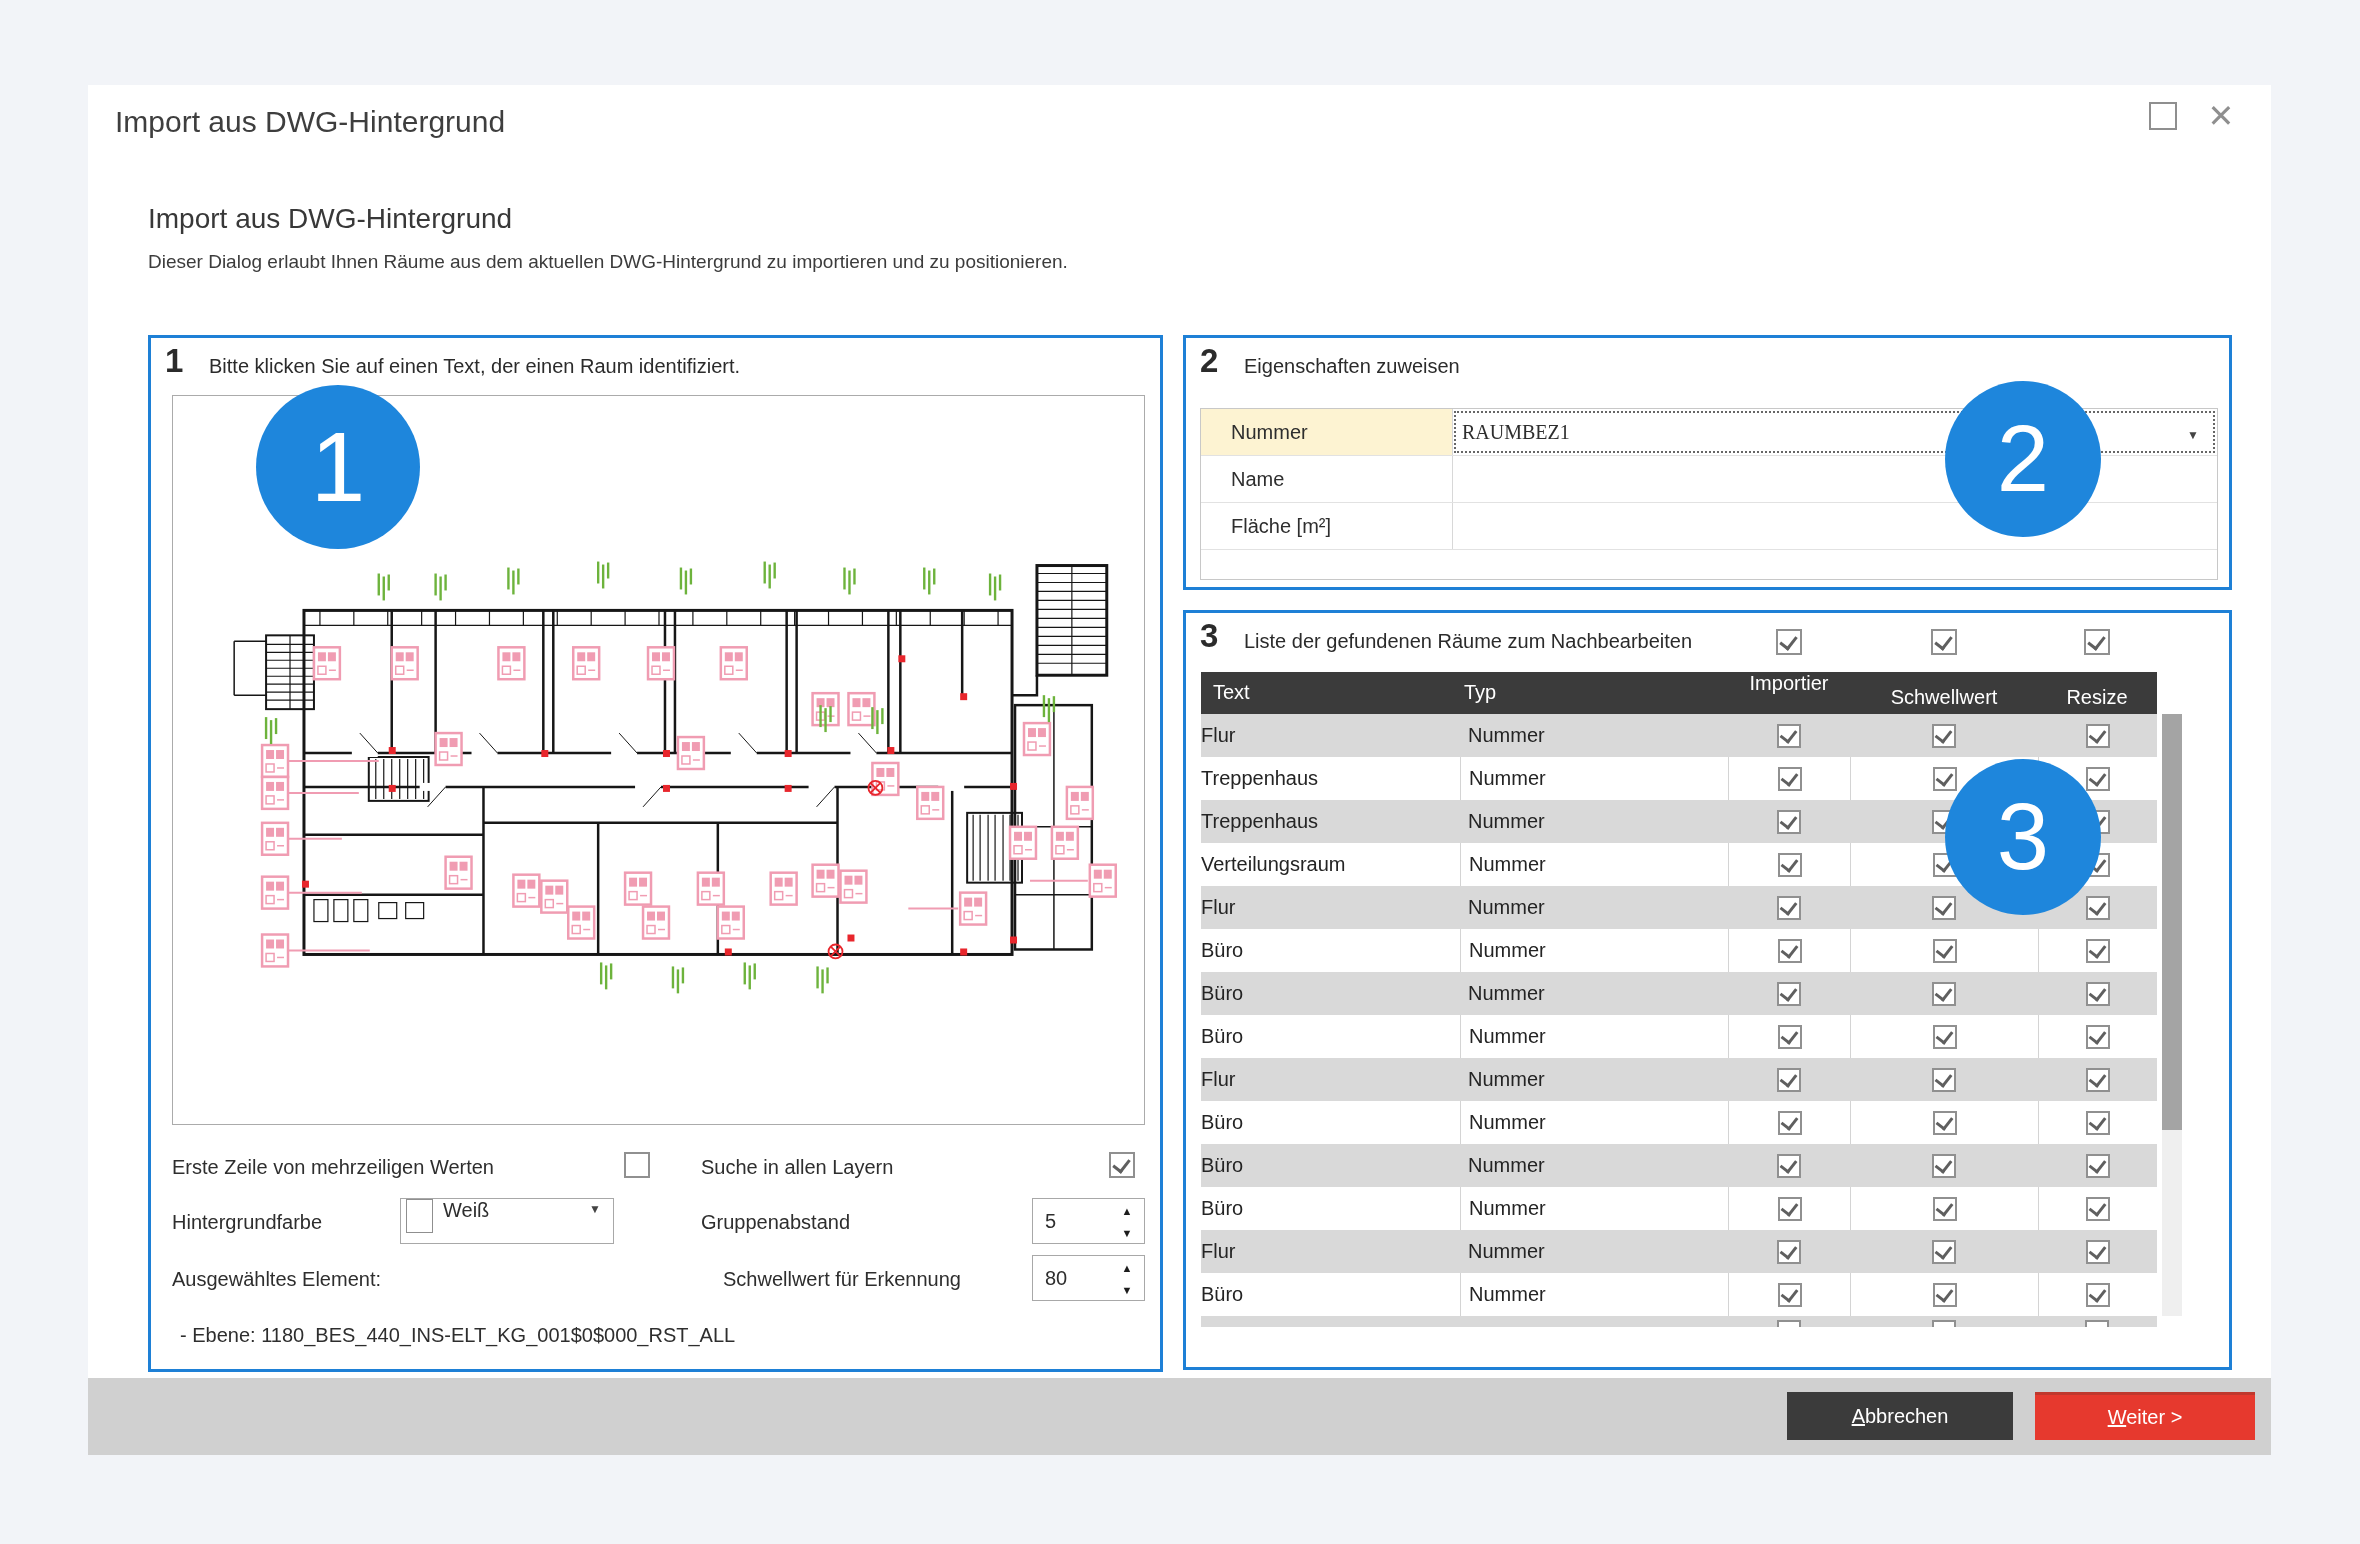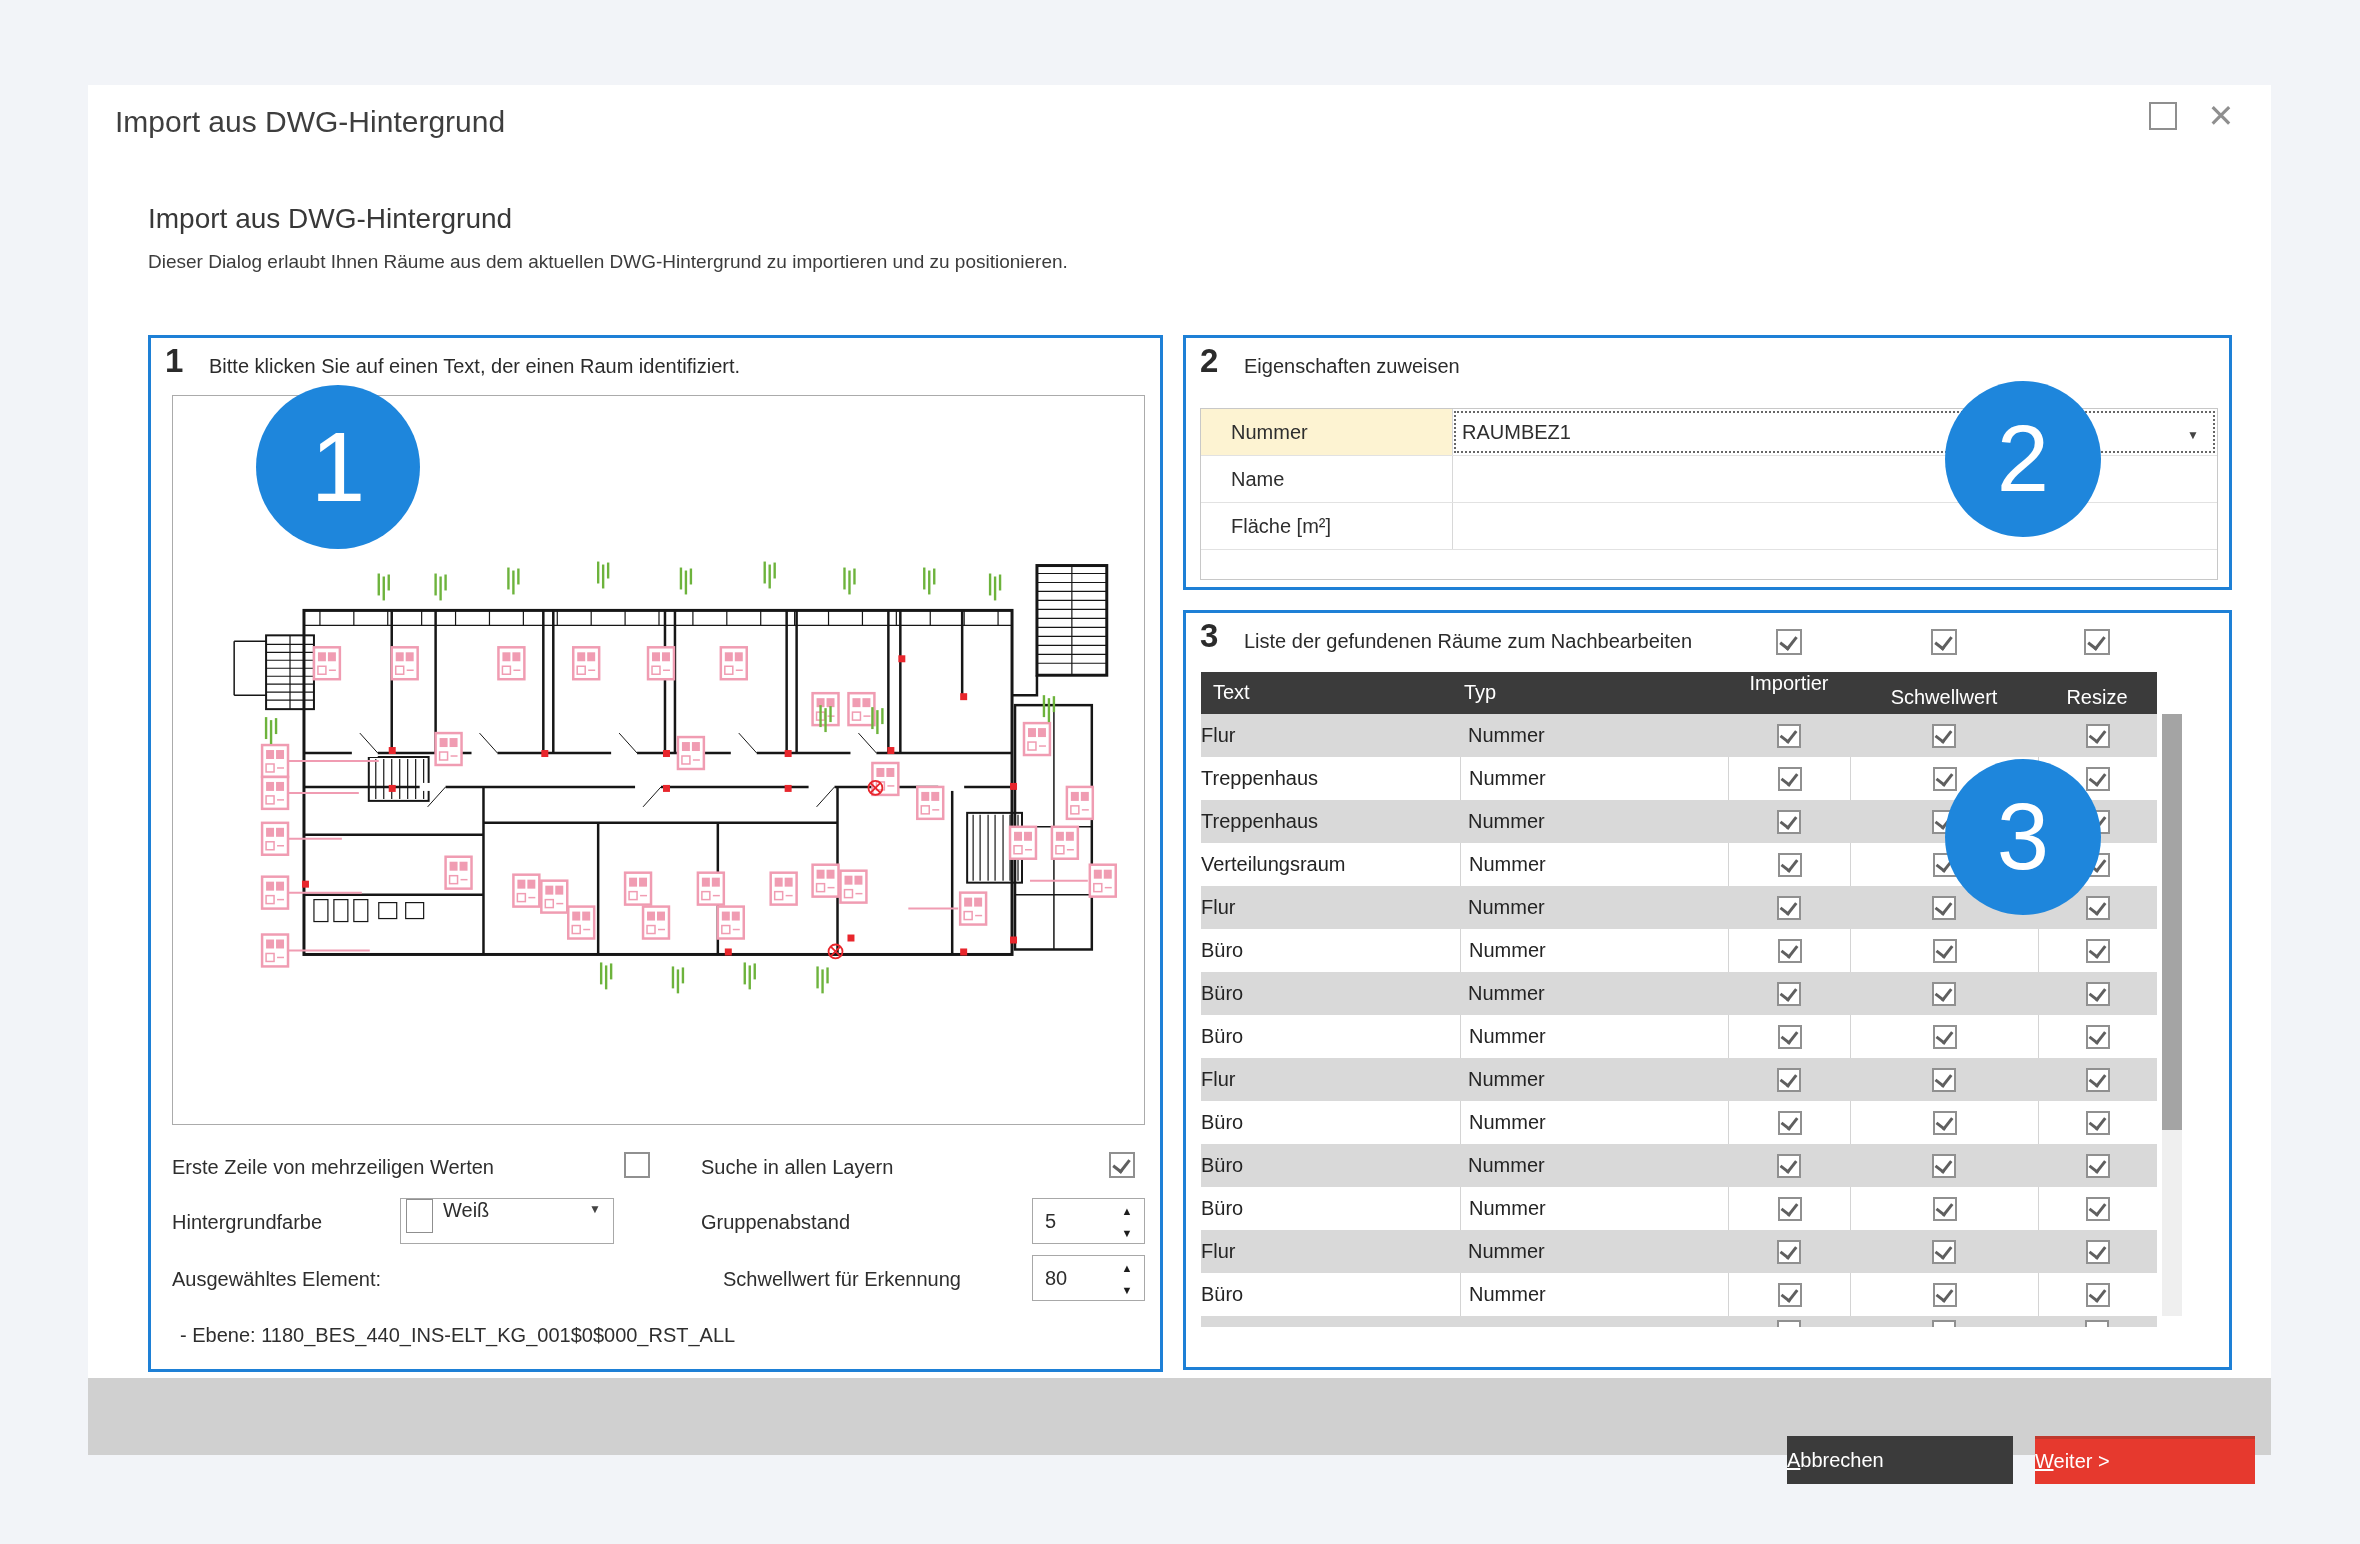--- a/index.html
+++ b/index.html
@@ -43,21 +43,21 @@
   .spin .arr{width:34px;display:flex;flex-direction:column;align-items:center;gap:4px;cursor:pointer;}
   .arr-up::before{content:"▲";font-size:11px;color:#1c1c1c;}
   .arr-down::before{content:"▼";font-size:11px;color:#1c1c1c;}
   .layer-info{position:absolute;left:29px;top:986px;font-size:20px;color:#2e2e2e;white-space:nowrap;}
 
   .pgrid{position:absolute;left:14px;top:70px;width:1018px;border:1px solid #c8c8c8;box-sizing:border-box;background:#fff;}
   .prow{display:flex;height:47px;border-bottom:1px solid #e2e2e2;box-sizing:border-box;}
   .plabel{width:252px;box-sizing:border-box;border-right:1px solid #d8d8d8;display:flex;align-items:center;
           padding-left:30px;font-size:20px;flex:none;}
   .plabel.hl{background:#fdf3d2;}
-  .pval{flex:1;position:relative;display:flex;align-items:center;font-size:20px;}
+  .pval{flex:1;position:relative;display:flex;align-items:center;font-size:20px;font-family:Liberation Serif, serif;}
   .combo{position:absolute;left:1px;top:2px;right:2px;bottom:2px;border:2px dotted #666;
          display:flex;align-items:center;padding:0 14px 0 6px;background:#fff;cursor:pointer;}
   .combo .combo-text{flex:1;font-size:20px;}
   .pempty{height:29px;}
 
   .tbl{position:absolute;left:15px;top:59px;width:956px;font-size:20px;}
   .thead{height:42px;background:#3b3b3b;position:relative;color:#fff;padding-left:12px;}
   .th{position:absolute;white-space:nowrap;}
   .th.c{transform:translateX(-50%);}
   .trow{display:flex;height:43px;background:#fff;color:#242424;}
@@ -67,22 +67,22 @@
   .tc.t2{width:268px;padding-left:8px;}
   .tc.c1{width:122px;justify-content:center;}
   .tc.c2{width:188px;justify-content:center;}
   .tc.c3{width:119px;justify-content:center;}
   .trow:not(.alt) .tc + .tc{border-left:1px solid #d4d4d4;}
   .partial{position:relative;height:11px;background:#d9d9d9;overflow:hidden;}
   .sbar{position:absolute;left:976px;top:101px;width:20px;height:602px;background:#efefef;}
   .sthumb{position:absolute;left:0;top:0;width:100%;height:416px;background:#a4a4a4;}
 
   .footer{position:absolute;left:0;top:1293px;width:100%;height:77px;background:#d0d0d0;}
-  .btn{position:absolute;top:14px;height:48px;display:flex;align-items:center;
-       font-size:20px;color:#fff;cursor:pointer;box-sizing:border-box;margin-top:44px;}
+  .btn{position:absolute;top:14px;height:48px;display:flex;align-items:center;justify-content:center;
+       font-size:20px;color:#fff;cursor:pointer;box-sizing:border-box;}
   .btn.cancel{left:1699px;width:226px;background:#3b3b3b;}
   .btn.next{left:1947px;width:220px;background:#e6392e;border-top:3px solid #c0382d;}
   .btn u{text-decoration:underline;}
 
   .badge{position:absolute;border-radius:50%;background:#1e86dc;color:#fff;display:flex;
          align-items:center;justify-content:center;z-index:5;}
   .badge.b1{left:168px;top:300px;width:164px;height:164px;font-size:98px;}
   .badge.b2{left:1857px;top:296px;width:156px;height:156px;font-size:94px;}
   .badge.b3{left:1857px;top:674px;width:156px;height:156px;font-size:94px;}
 </style>

